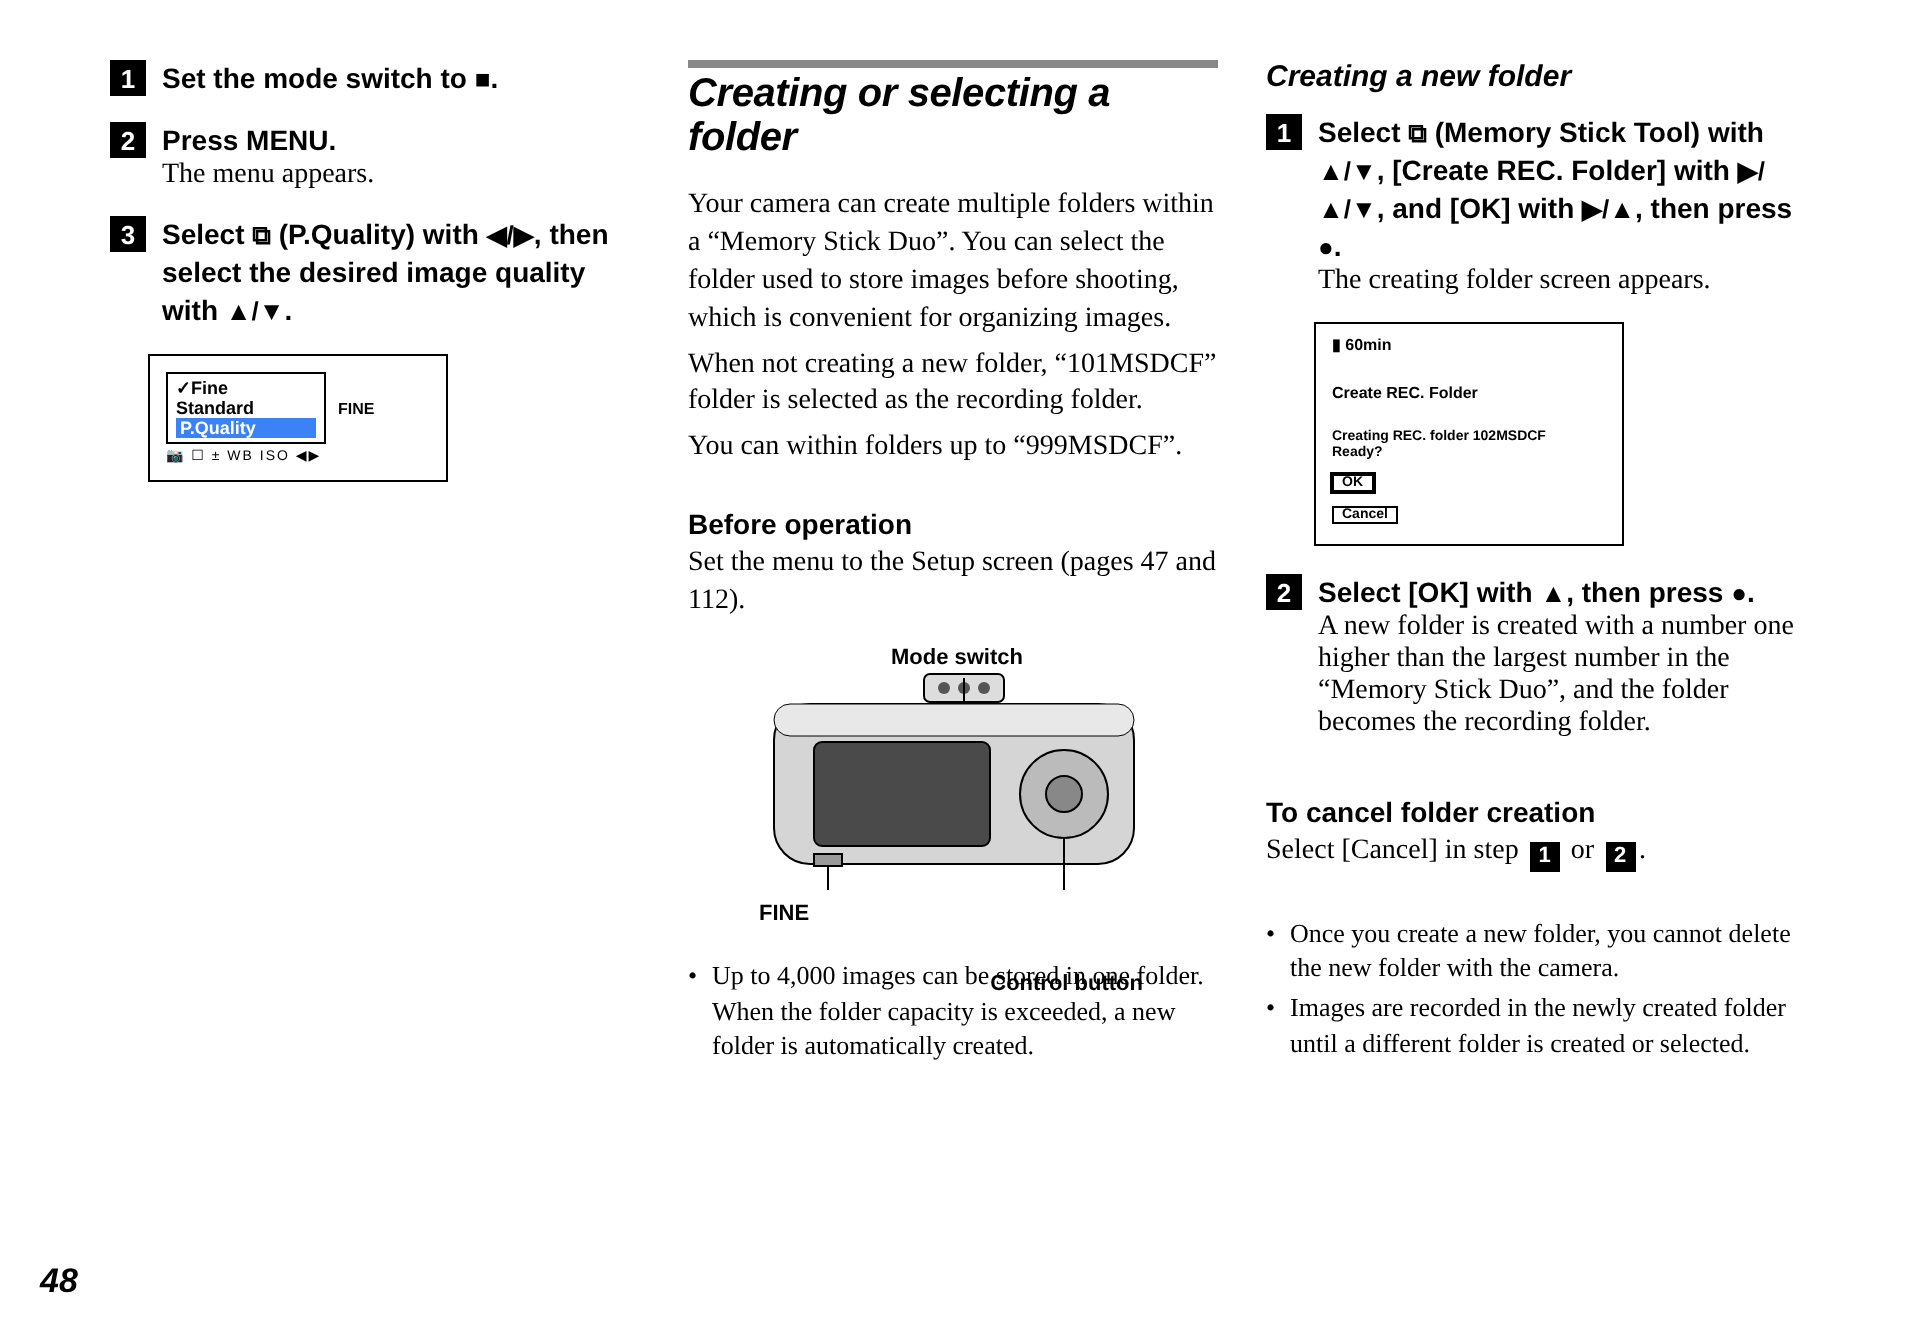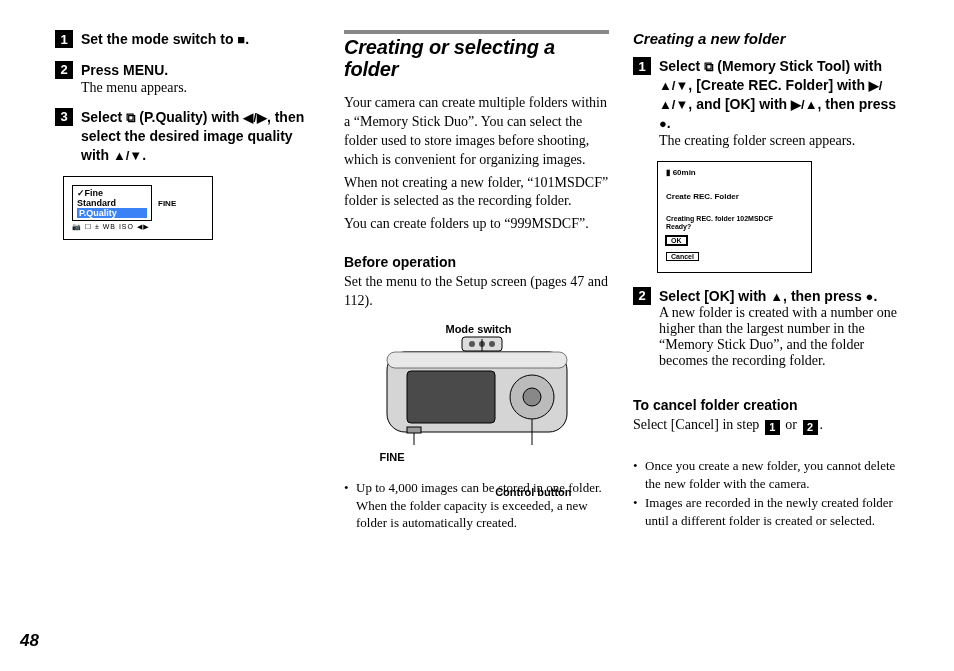--- a/index.html
+++ b/index.html
@@ -84,21 +84,21 @@
     font-family: Arial, Helvetica, sans-serif;
     font-weight: 900;
     font-style: italic;
     font-size: 17px;
   }
   
   .lcd {
     border: 1px solid #000;
     padding: 8px;
     width: 150px;
-    margin: 12px 0 0 8px;
+    margin: 12px 0 0 19px;
   }
   .lcd-inner {
     border: 1px solid #000;
     padding: 2px 4px;
     width: 80px;
     font-family: Arial, sans-serif;
     font-size: 9px;
     font-weight: 700;
   }
   .lcd-inner .sel { background: #3b82f6; color: #fff; padding: 0 2px; display: inline-block; width: 100%; }
@@ -187,21 +187,21 @@
       </div>
       <div class="lcd-foot">📷 ☐ ± WB ISO ◀▶</div>
     </div>
   </div>
 
   <div class="col">
     <div class="section-rule"></div>
     <h1>Creating or selecting a folder</h1>
     <p>Your camera can create multiple folders within a “Memory Stick Duo”. You can select the folder used to store images before shooting, which is convenient for organizing images.</p>
     <p>When not creating a new folder, “101MSDCF” folder is selected as the recording folder.</p>
-    <p>You can create folders up to “999MSDCF”.</p>
+    <p>You can within folders up to “999MSDCF”.</p>
 
     <div class="spacer-md"></div>
     <h3>Before operation</h3>
     <p>Set the menu to the Setup screen (pages 47 and 112).</p>
 
     <div class="camera-wrap">
       <div class="cam-label mode-switch-label">Mode switch</div>
       <svg class="camera-svg" width="200" height="120" viewBox="0 0 200 120">
         <rect x="10" y="25" width="180" height="80" rx="18" fill="#d5d5d5" stroke="#000" stroke-width="1"></rect>
         <rect x="10" y="25" width="180" height="16" rx="8" fill="#e8e8e8" stroke="#000" stroke-width="0.5"></rect>

